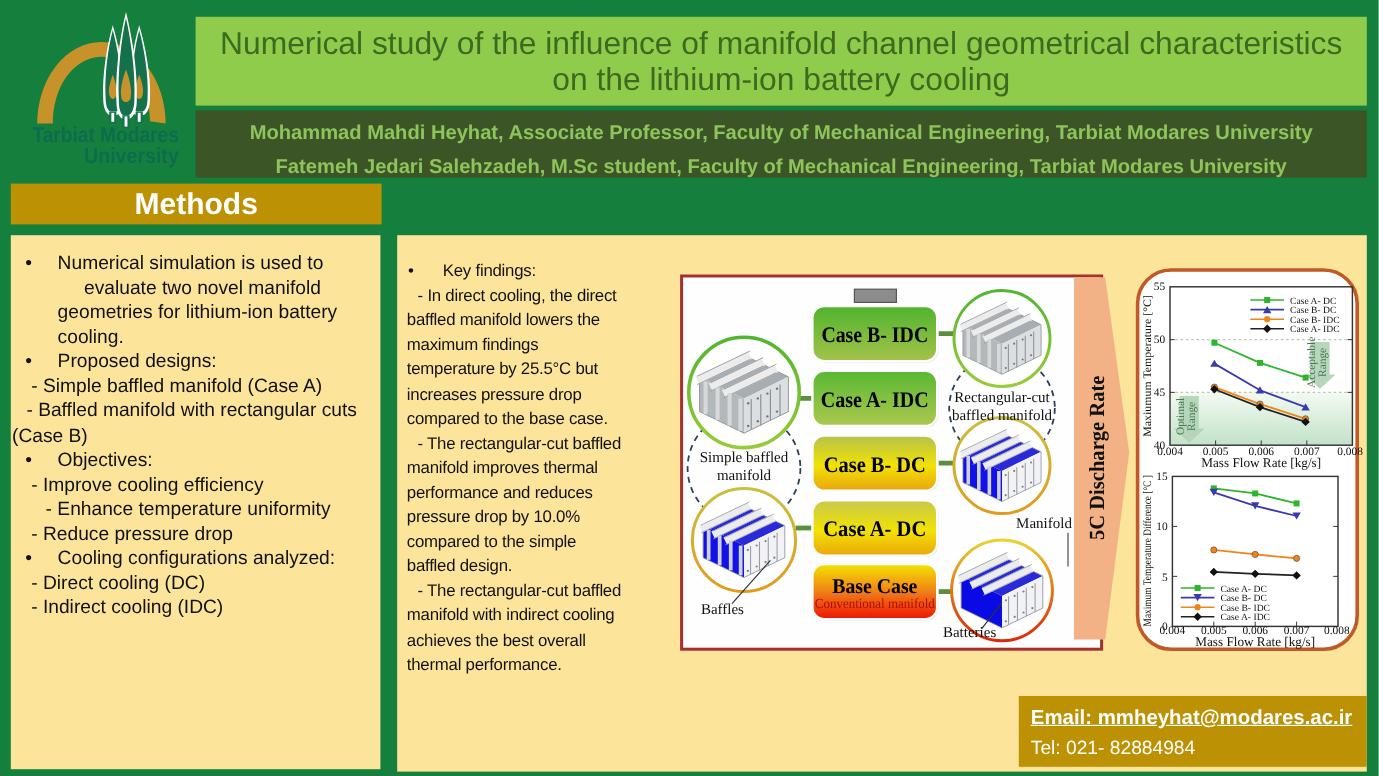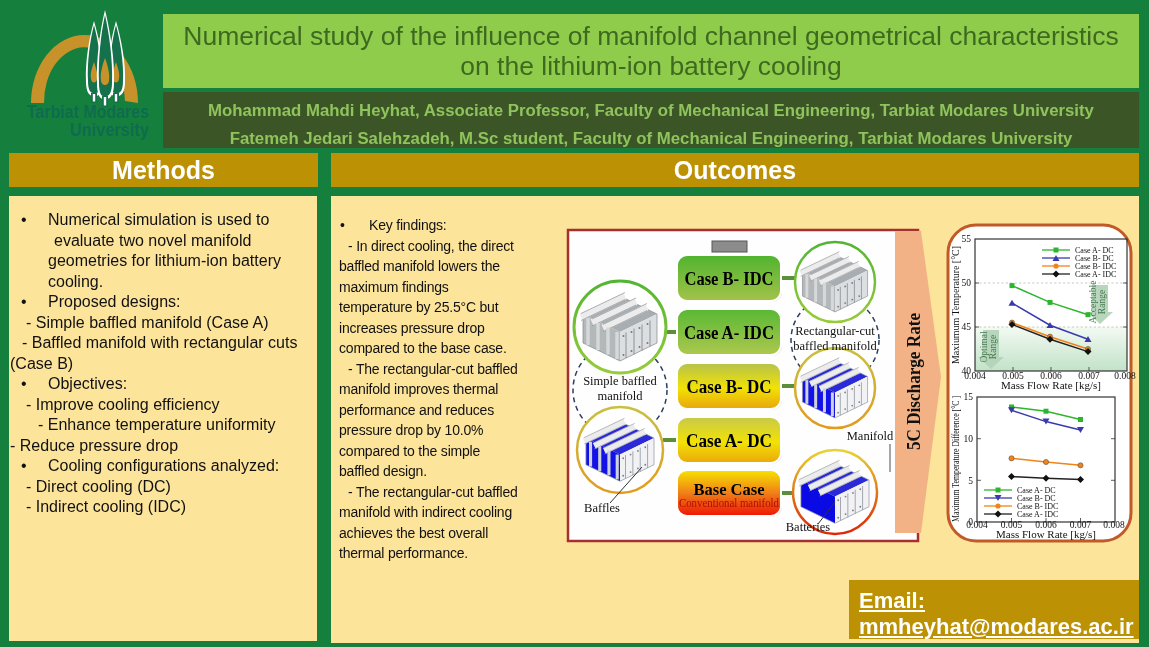--- a/index.html
+++ b/index.html
@@ -42,38 +42,35 @@
     <rect x="94" y="90" width="6" height="11" fill="#15714c"></rect>
     <rect x="95.8" y="91" width="2.4" height="8.5" fill="#fff"></rect>
   </g>
   <text x="141" y="112" text-anchor="end" font-size="18" font-weight="bold" fill="#0e6b4e" font-family="Liberation Sans,sans-serif" textLength="122" lengthAdjust="spacingAndGlyphs">Tarbiat Modares</text>
   <text x="141" y="130" text-anchor="end" font-size="18" font-weight="bold" fill="#0e6b4e" font-family="Liberation Sans,sans-serif" textLength="79" lengthAdjust="spacingAndGlyphs">University</text>
 </svg>
 
 <div class="abs" style="left:9px;top:153px;width:309px;height:34px;background:#bc9104;display:flex;align-items:center;justify-content:center;">
   <span style="color:#fff;font-weight:bold;font-size:25px;">Methods</span>
 </div>
-<div class="abs" style="left:331px;top:153px;width:808px;height:34px;background:#bc9104;display:flex;align-items:center;justify-content:center;">
-  <span style="color:#fff;font-weight:bold;font-size:25px;">Outcomes</span>
-</div>
 
 <div class="abs" style="left:9px;top:196px;width:308px;height:445px;background:#fde49b;">
   <div style="margin:14px 0 0 1px;font-size:16px;line-height:20.5px;color:#111;white-space:nowrap;">
     <div><span class="blt">•</span>Numerical simulation is used to</div>
-    <div style="padding-left:44px;">evaluate two novel manifold</div>
+    <div style="padding-left:60px;">evaluate two novel manifold</div>
     <div style="padding-left:38px;">geometries for lithium-ion battery</div>
     <div style="padding-left:38px;">cooling.</div>
     <div><span class="blt">•</span>Proposed designs:</div>
     <div style="padding-left:16px;">- Simple baffled manifold (Case A)</div>
     <div style="padding-left:12px;">- Baffled manifold with rectangular cuts</div>
     <div>(Case B)</div>
     <div><span class="blt">•</span>Objectives:</div>
     <div style="padding-left:16px;">- Improve cooling efficiency</div>
     <div style="padding-left:28px;">- Enhance temperature uniformity</div>
-    <div style="">- Reduce pressure drop</div>
+    <div style="padding-left:16px;">- Reduce pressure drop</div>
     <div><span class="blt">•</span>Cooling configurations analyzed:</div>
     <div style="padding-left:16px;">- Direct cooling (DC)</div>
     <div style="padding-left:16px;">- Indirect cooling (IDC)</div>
   </div>
 </div>
 
 <div class="abs" style="left:331px;top:196px;width:808px;height:447px;background:#fde49b;"></div>
 
 <div class="abs" style="left:339px;top:215px;width:220px;font-size:14px;letter-spacing:-0.2px;line-height:20.5px;color:#111;white-space:nowrap;">
   <div><span class="b2">•</span>Key findings:</div>
@@ -453,17 +450,17 @@
         <text x="446.5" y="310">0.005</text>
         <text x="481" y="310">0.006</text>
         <text x="515.5" y="310">0.007</text>
         <text x="549" y="310">0.008</text>
   </g>
   <text x="394" y="241" transform="rotate(-90 394 241)" text-anchor="middle" font-family="Liberation Serif,serif" font-size="9.5" fill="#111" textLength="126" lengthAdjust="spacingAndGlyphs">Maximum Temperature Difference [°C ]</text>
   <text x="481" y="320" text-anchor="middle" font-family="Liberation Serif,serif" font-size="11" fill="#111">Mass Flow Rate [kg/s]</text>
 </svg>
 
 <div class="abs" style="left:849px;top:580px;width:290px;height:59px;background:#bc9104;color:#fff;">
-  <div style="margin:8px 0 0 10px;font-size:22px;font-weight:bold;text-decoration:underline;">Email: mmheyhat@modares.ac.ir</div>
+  <div style="margin:8px 0 0 10px;font-size:17px;font-weight:bold;text-decoration:underline;">Email: mmheyhat@modares.ac.ir</div>
   <div style="margin:7px 0 0 10px;font-size:16px;">Tel: 021- 82884984</div>
 </div>
 
 </div>
 
 </body></html>

